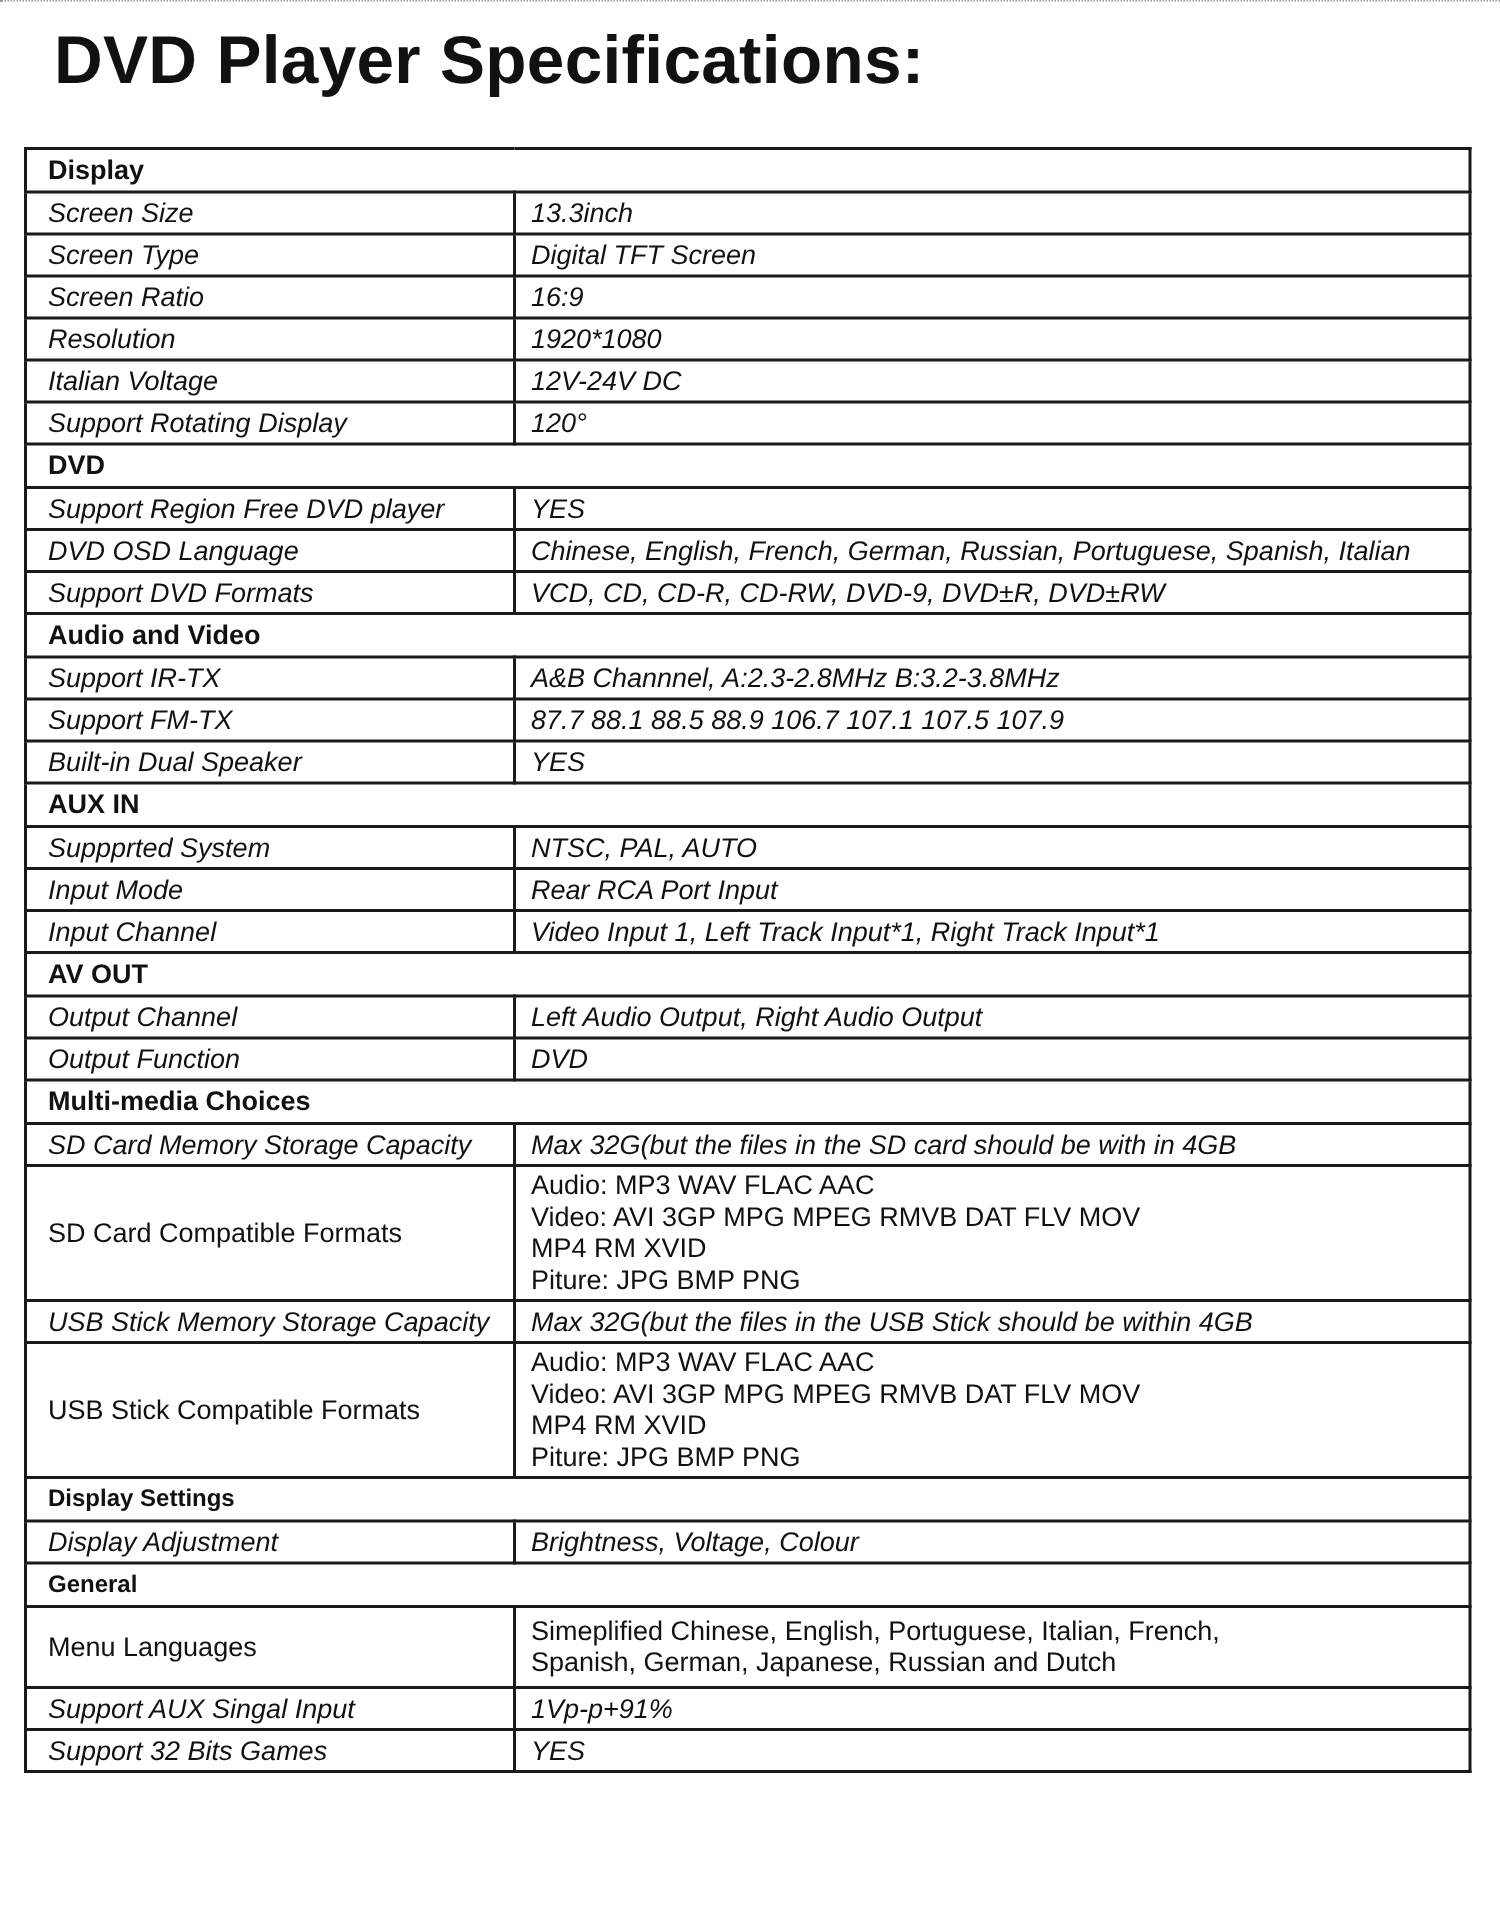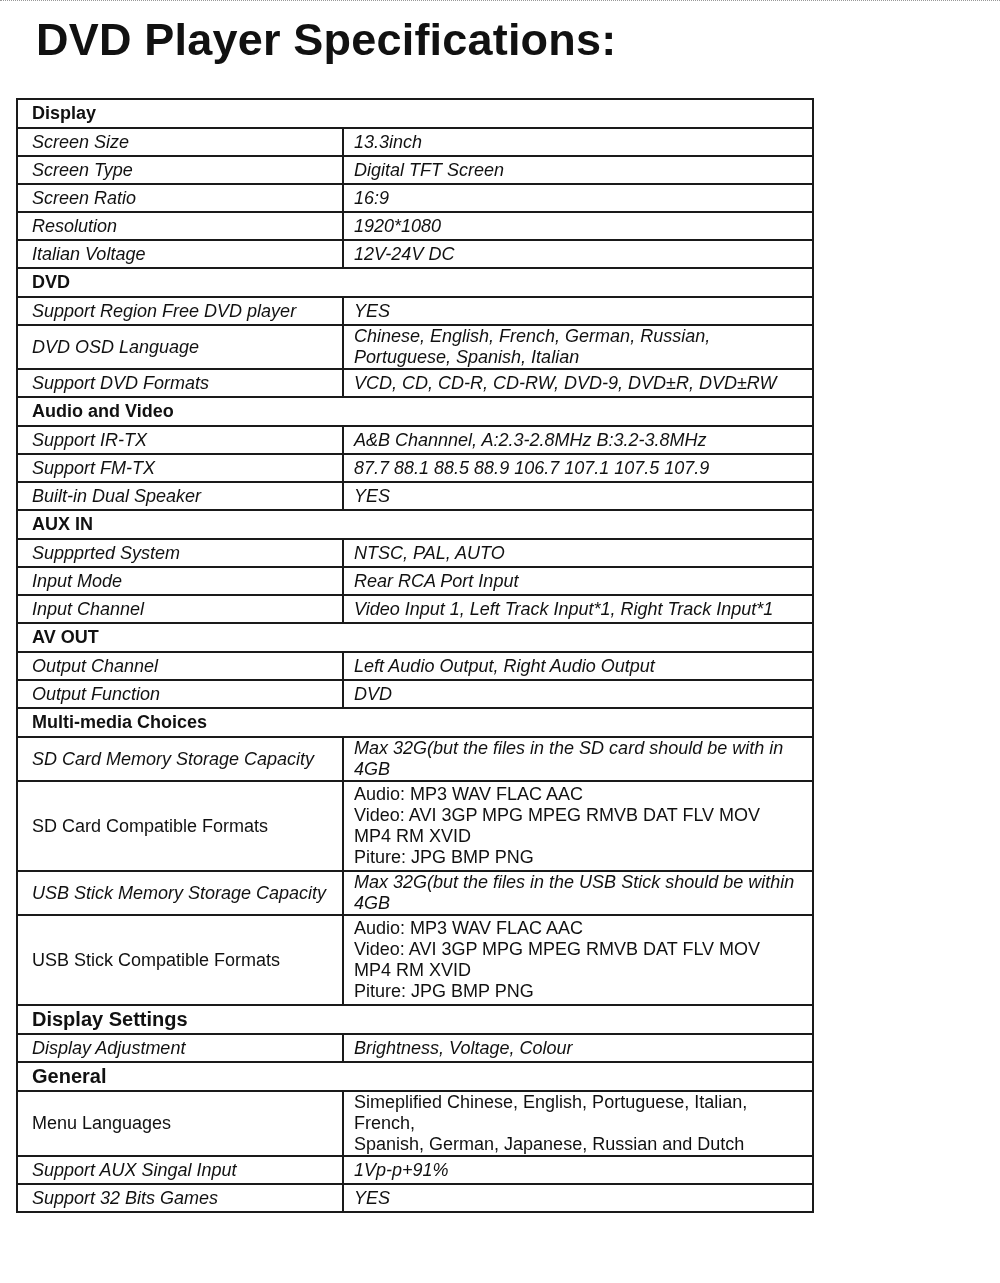--- a/index.html
+++ b/index.html
@@ -1,25 +1,25 @@
 <!DOCTYPE html>
 <html><head>
 <meta charset="utf-8">
 <style>
   html, body { margin: 0; padding: 0; background: #ffffff; }
   body { width: 1000px; height: 1283px; position: relative; overflow: hidden;
          font-family: "Liberation Sans", sans-serif; color: #111; }
   .topline { position: absolute; left: 0; top: 0; width: 1000px; height: 0; border-top: 1px dotted #999; }
   h1 { position: absolute; left: 36px; top: 14px; margin: 0; font-size: 45px; font-weight: bold; letter-spacing: 0.2px; color: #111; text-align: right; }
-  table.spec { position: absolute; left: 16px; top: 98px; width: 798px; border-collapse: collapse; padding-left: 12px; }
+  table.spec { position: absolute; left: 16px; top: 98px; width: 965px; border-collapse: collapse; padding-left: 12px; }
   table.spec td { border: 2px solid #1a1a1a; padding: 0 0 0 14px; font-size: 18px; vertical-align: middle; line-height: 21px; }
   table.spec td.lbl { width: 310px; }
   table.spec td.val { padding-left: 10px; }
   tr.section td { font-weight: bold; font-size: 18px; height: 27px; }
-  tr.section.small td { font-size: 20px; }
+  tr.section.small td { font-size: 16px; }
   tr.row td { height: 26px; font-style: italic; }
   tr.tall2 td { height: 52px; }
   tr.tall4 td { height: 88px; }
 </style>
 </head>
 <body>
 
 <div class="topline"></div>
 <h1>DVD Player Specifications:</h1>
 
@@ -41,20 +41,24 @@
         <td class="lbl">Screen Ratio</td>
         <td class="val">16:9</td>
       </tr>
     <tr class="row">
         <td class="lbl">Resolution</td>
         <td class="val">1920*1080</td>
       </tr>
     <tr class="row">
         <td class="lbl">Italian Voltage</td>
         <td class="val">12V-24V DC</td>
+      </tr>
+    <tr class="row">
+        <td class="lbl">Support Rotating Display</td>
+        <td class="val">120°</td>
       </tr>
 
     <tr class="section">
         <td colspan="2">DVD</td>
       </tr>
     <tr class="row">
         <td class="lbl">Support Region Free DVD player</td>
         <td class="val">YES</td>
       </tr>
     <tr class="row">

